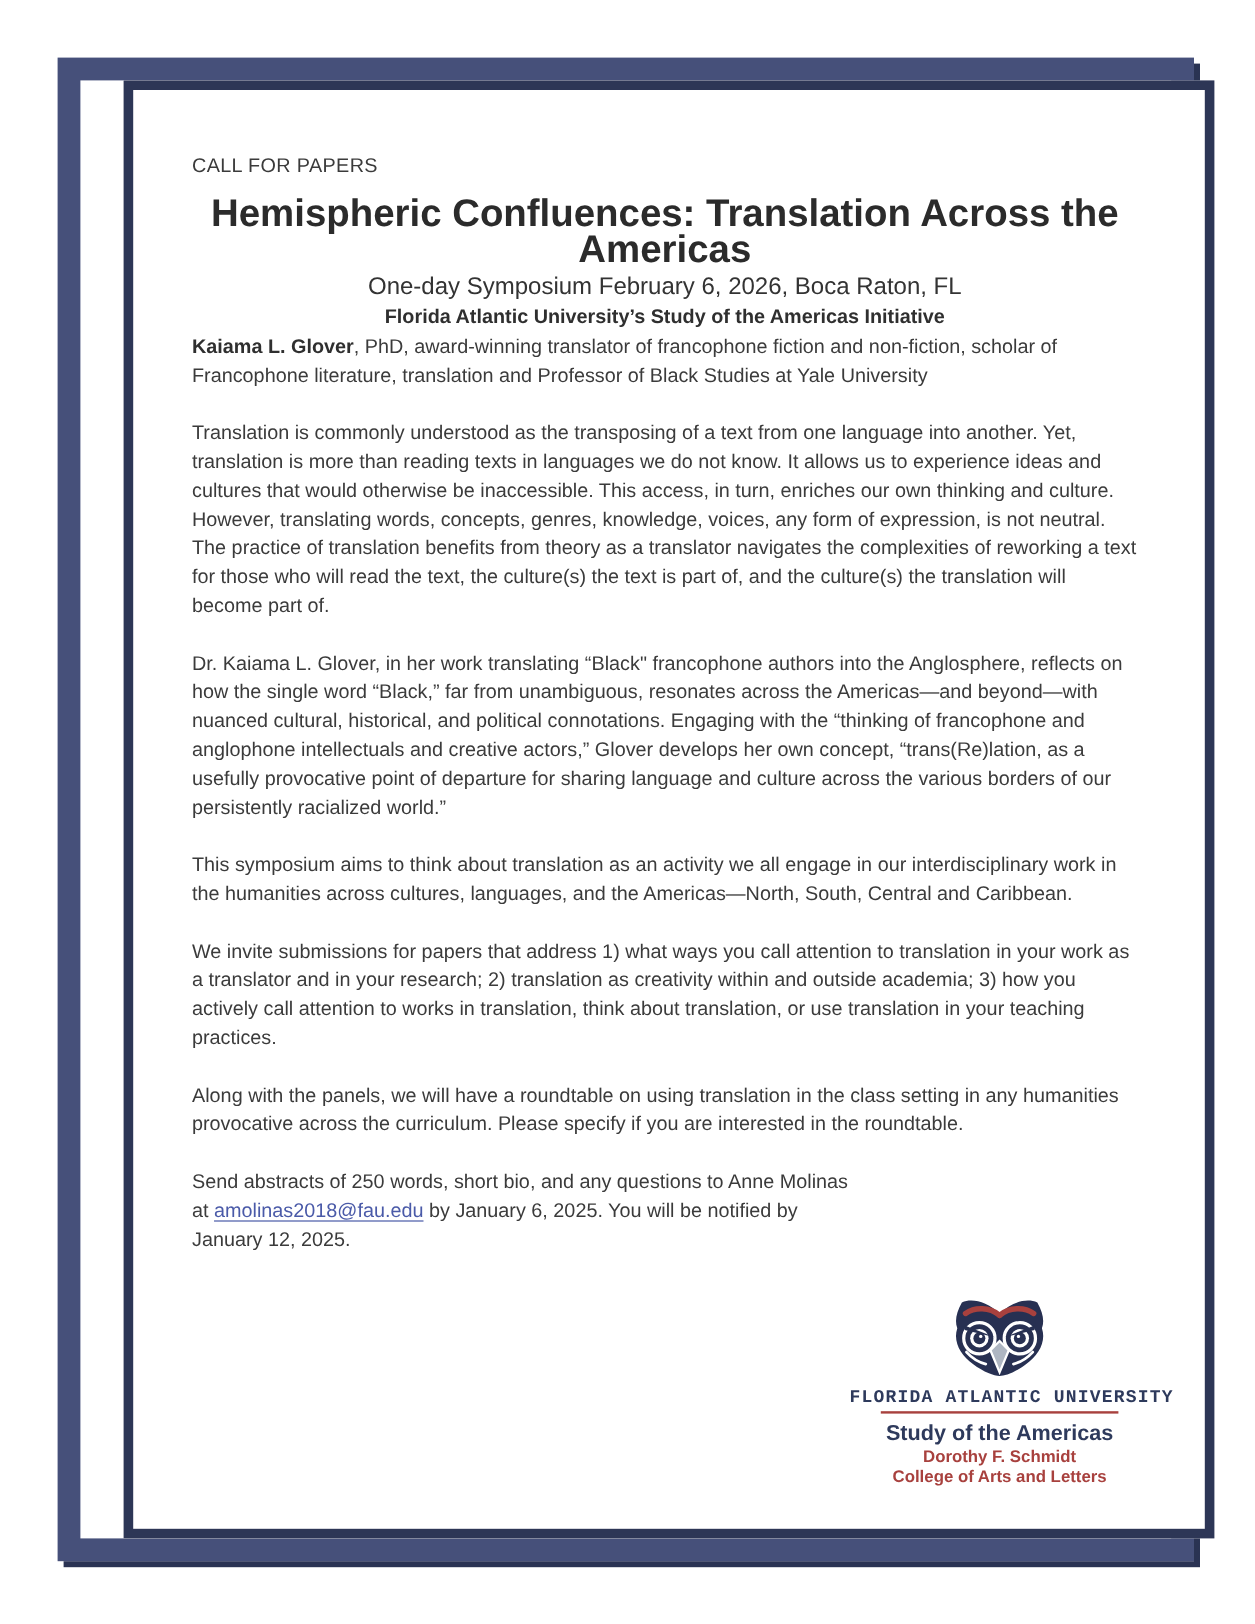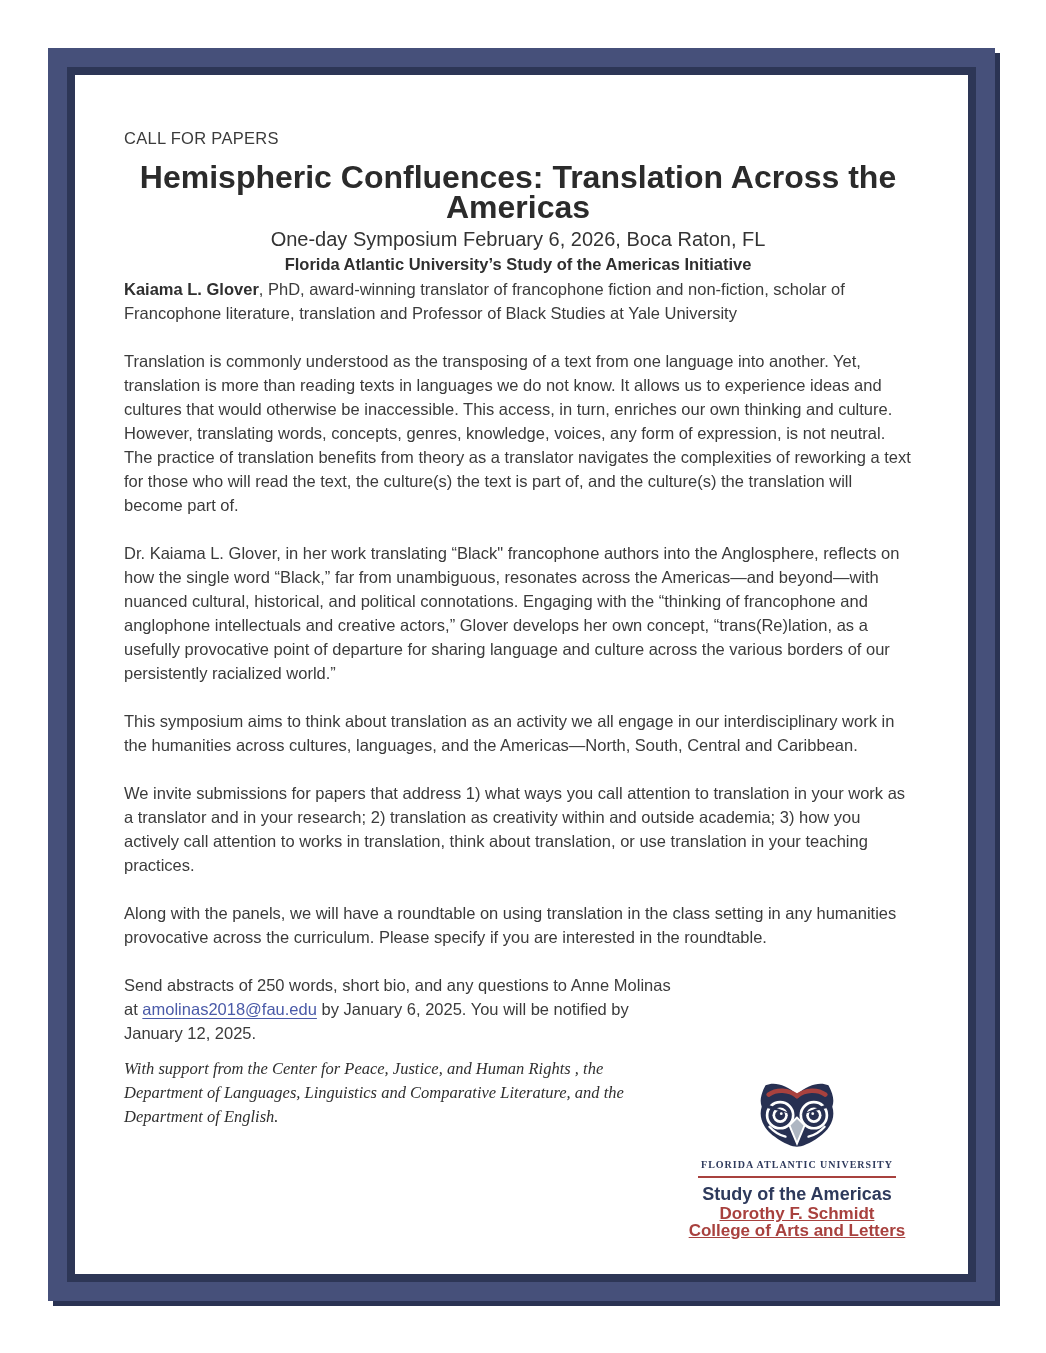--- a/index.html
+++ b/index.html
@@ -17,20 +17,21 @@
     border: 19px solid #46507A;
     box-shadow: 5px 5px 0 #2A3353;
     background: #ffffff;
   }
   .frame-inner {
     position: relative;
     width: 100%; height: 100%;
     box-sizing: border-box;
     border: 8px solid #2D3656;
     background: #ffffff;
+    margin-left: 36px;
   }
   .content {
     box-sizing: border-box;
     width: 100%; height: 100%;
     padding: 53px 56px 0 49px;
     font-size: 16.5px;
     line-height: 24px;
   }
   .kicker {
     font-size: 16.5px; line-height: 20px;
@@ -73,35 +74,35 @@
     font-style: italic;
     font-size: 16.5px; line-height: 24px;
     color: #2f2f2f;
   }
   .logo {
     position: absolute; top: 1005px; right: 46px;
     width: 250px; text-align: center;
   }
   .logo svg { display: block; margin: 0 auto 6px auto; }
   .logo-univ {
-    font-family: Liberation Serif, serif;
-    font-weight: bold; font-size: 10px; line-height: 14px;
+    font-family: Liberation Mono, monospace;
+    font-weight: bold; font-size: 15px; line-height: 14px;
     letter-spacing: 1px; color: #2E3A5C; white-space: nowrap;
   }
   .logo-rule {
     width: 198px; height: 2px; background: #A8413E;
     margin: 4px auto 6px auto;
   }
   .logo-program {
     font-weight: bold; font-size: 18px; line-height: 21px;
     color: #2E3A5C; white-space: nowrap;
   }
   .logo-college {
-    font-weight: bold; font-size: 17px; line-height: 17px;
-    color: #A8413E; white-space: nowrap; text-decoration: underline;
+    font-weight: bold; font-size: 14px; line-height: 17px;
+    color: #A8413E; white-space: nowrap;
   }
 </style>
 </head>
 <body>
 
 <div class="frame">
   <div class="frame-inner">
 
     <div class="content">
       <div class="kicker">CALL FOR PAPERS</div>
@@ -113,21 +114,20 @@
       <p class="body-p keynote"><strong>Kaiama L. Glover</strong><span>, PhD, award-winning translator of francophone fiction and non-fiction, scholar of Francophone literature, translation and Professor of Black Studies at Yale University</span></p>
 
       <p class="body-p">Translation is commonly understood as the transposing of a text from one language into another. Yet, translation is more than reading texts in languages we do not know. It allows us to experience ideas and cultures that would otherwise be inaccessible. This access, in turn, enriches our own thinking and culture. However, translating words, concepts, genres, knowledge, voices, any form of expression, is not neutral. The practice of translation benefits from theory as a translator navigates the complexities of reworking a text for those who will read the text, the culture(s) the text is part of, and the culture(s) the translation will become part of.</p>
       <p class="body-p">Dr. Kaiama L. Glover, in her work translating “Black" francophone authors into the Anglosphere, reflects on how the single word “Black,” far from unambiguous, resonates across the Americas—and beyond—with nuanced cultural, historical, and political connotations. Engaging with the “thinking of francophone and anglophone intellectuals and creative actors,” Glover develops her own concept, “trans(Re)lation, as a usefully provocative point of departure for sharing language and culture across the various borders of our persistently racialized world.”</p>
       <p class="body-p">This symposium aims to think about translation as an activity we all engage in our interdisciplinary work in the humanities across cultures, languages, and the Americas—North, South, Central and Caribbean.</p>
       <p class="body-p">We invite submissions for papers that address 1) what ways you call attention to translation in your work as a translator and in your research; 2) translation as creativity within and outside academia; 3) how you actively call attention to works in translation, think about translation, or use translation in your teaching practices.</p>
       <p class="body-p">Along with the panels, we will have a roundtable on using translation in the class setting in any humanities provocative across the curriculum. Please specify if you are interested in the roundtable.</p>
 
       <p class="body-p contact"><span>Send abstracts of 250 words, short bio, and any questions to Anne Molinas at </span><a class="email-link" href="#">amolinas2018@fau.edu</a><span> by January 6, 2025. You will be notified by January 12, 2025.</span></p>
 
-      <p class="support">With support from the Center for Peace, Justice, and Human Rights , the Department of Languages, Linguistics and Comparative Literature, and the Department of English.</p>
     </div>
 
     <div class="logo">
       <svg width="92" height="72" viewBox="0 0 120 92" aria-hidden="true">
 
         <path d="M60 18 C46 5 30 1 19 6 C13 17 11 26 14 34 C9 49 18 64 31 73 C43 82 54 86 60 86 C66 86 77 82 89 73 C102 64 111 49 106 34 C109 26 107 17 101 6 C90 1 74 5 60 18 Z" fill="#273052"></path>
 
         <path d="M60 20 C49 11 33 11 23 18" stroke="#A8413E" stroke-width="6" fill="none" stroke-linecap="round"></path>
         <path d="M60 20 C71 11 87 11 97 18" stroke="#A8413E" stroke-width="6" fill="none" stroke-linecap="round"></path>
 

